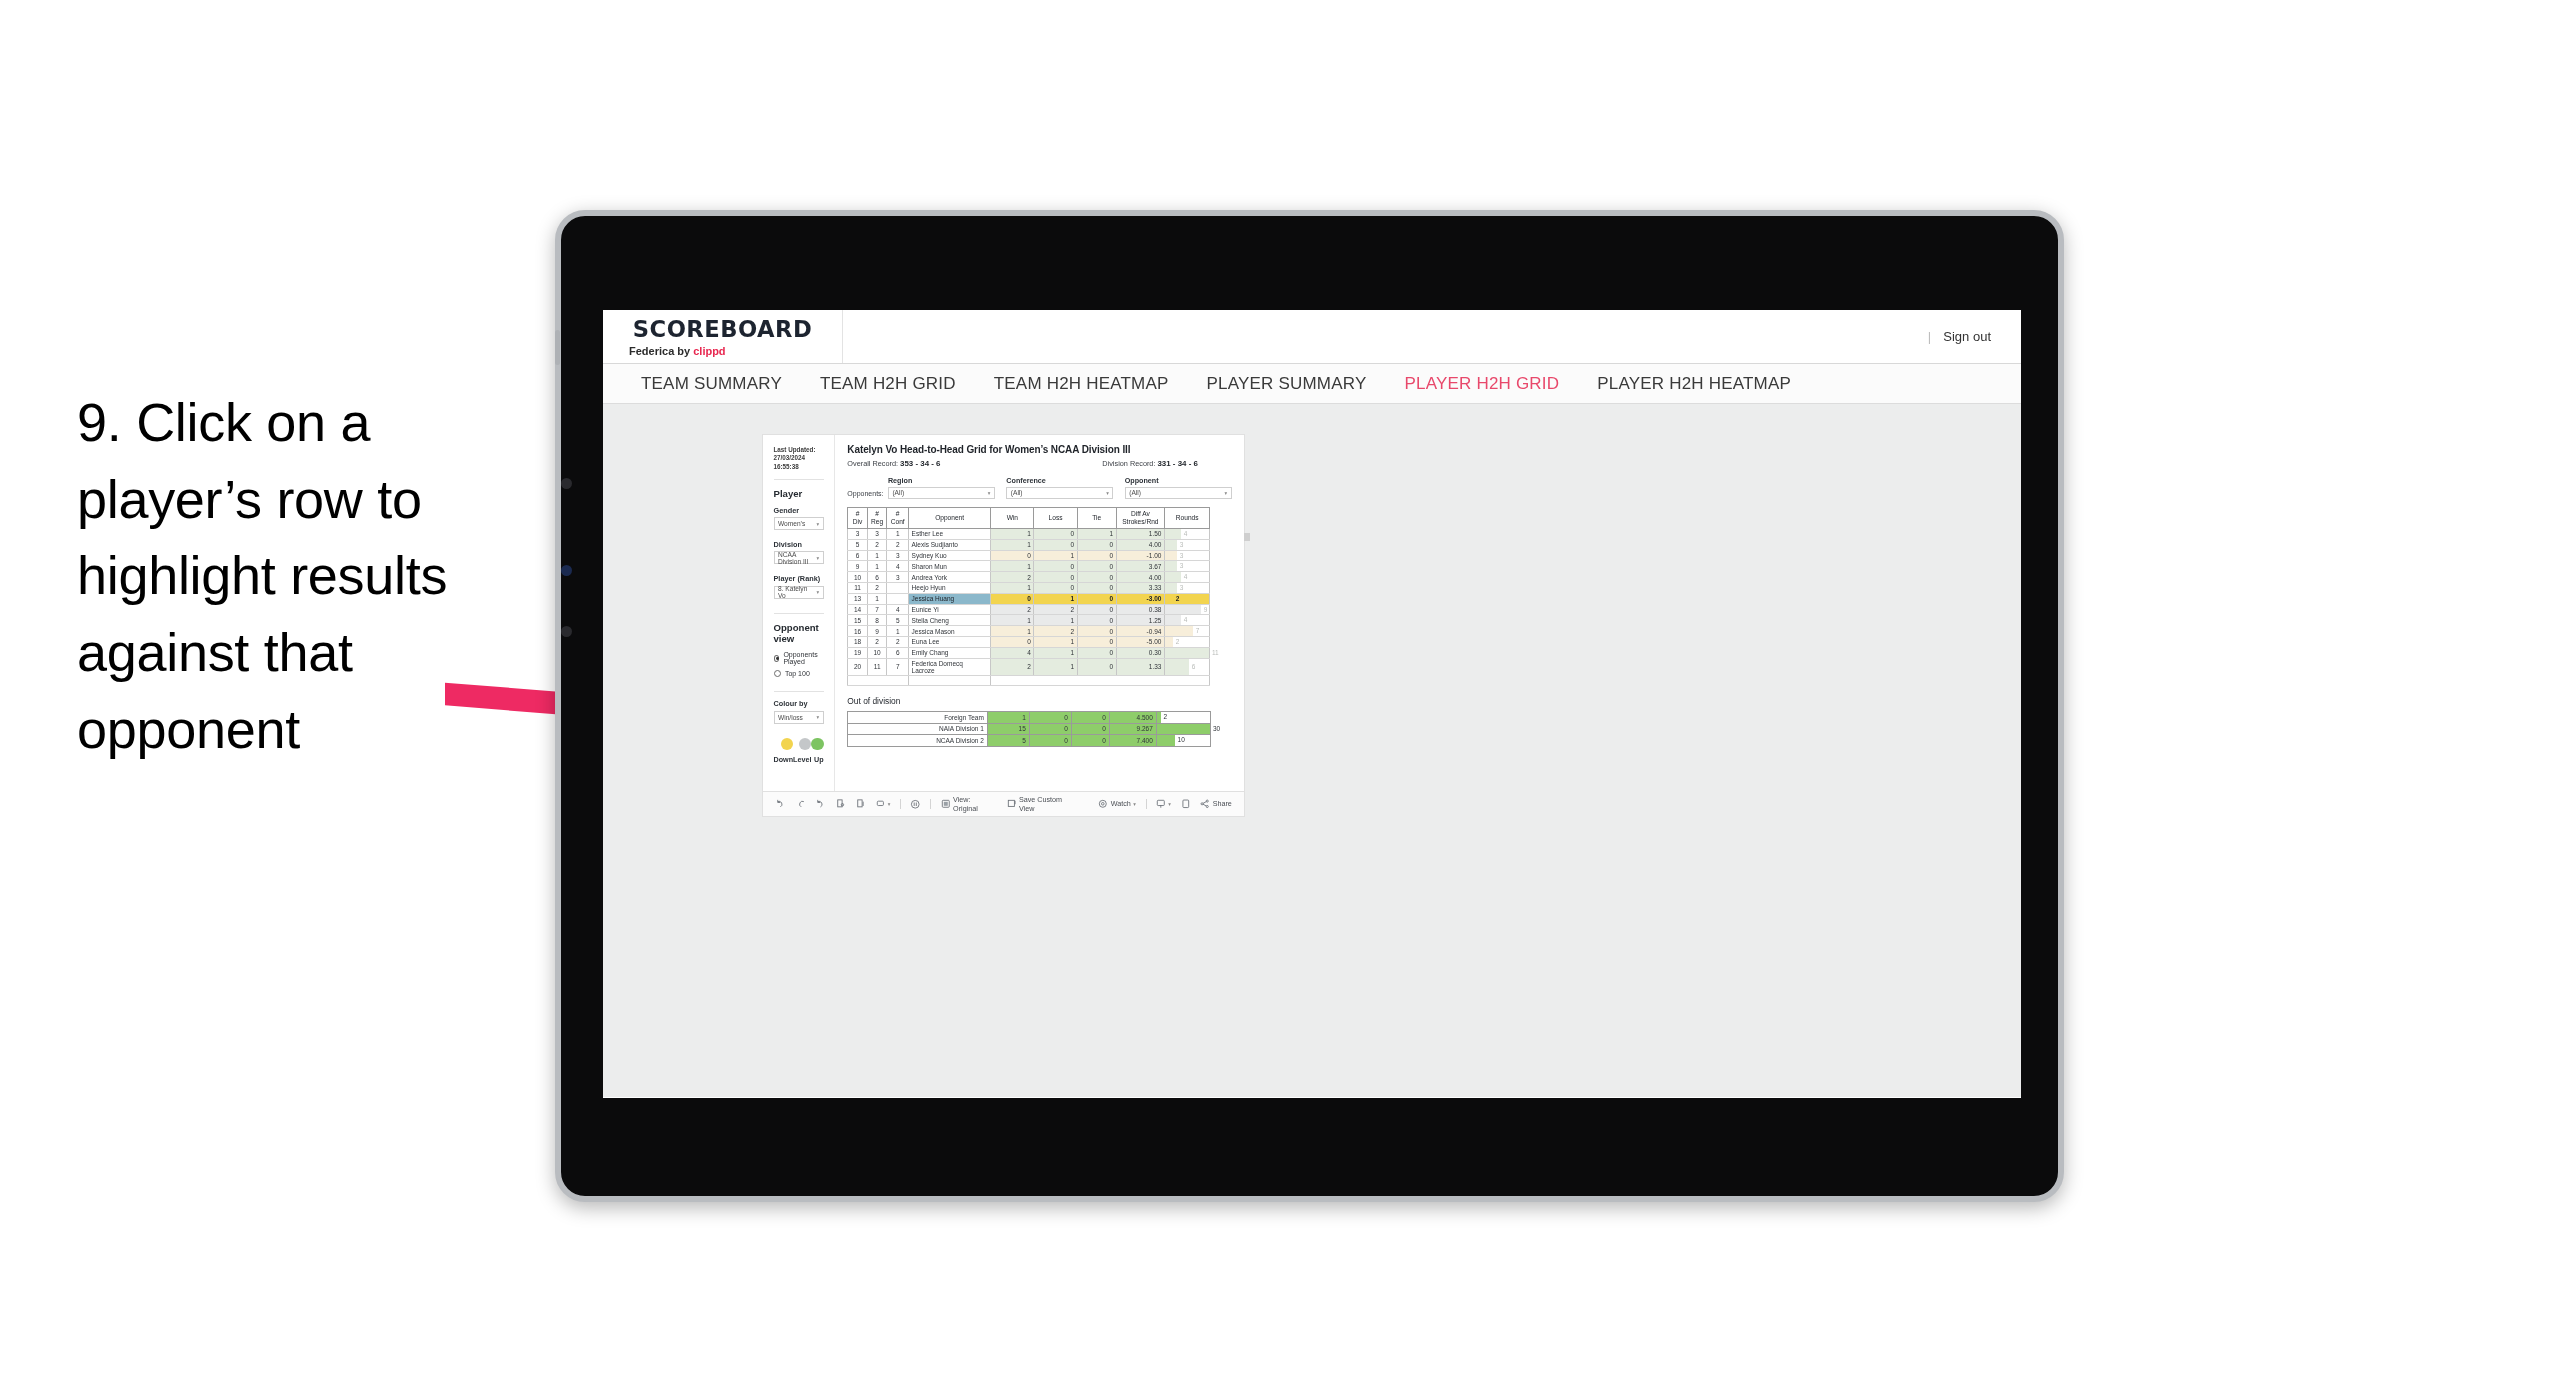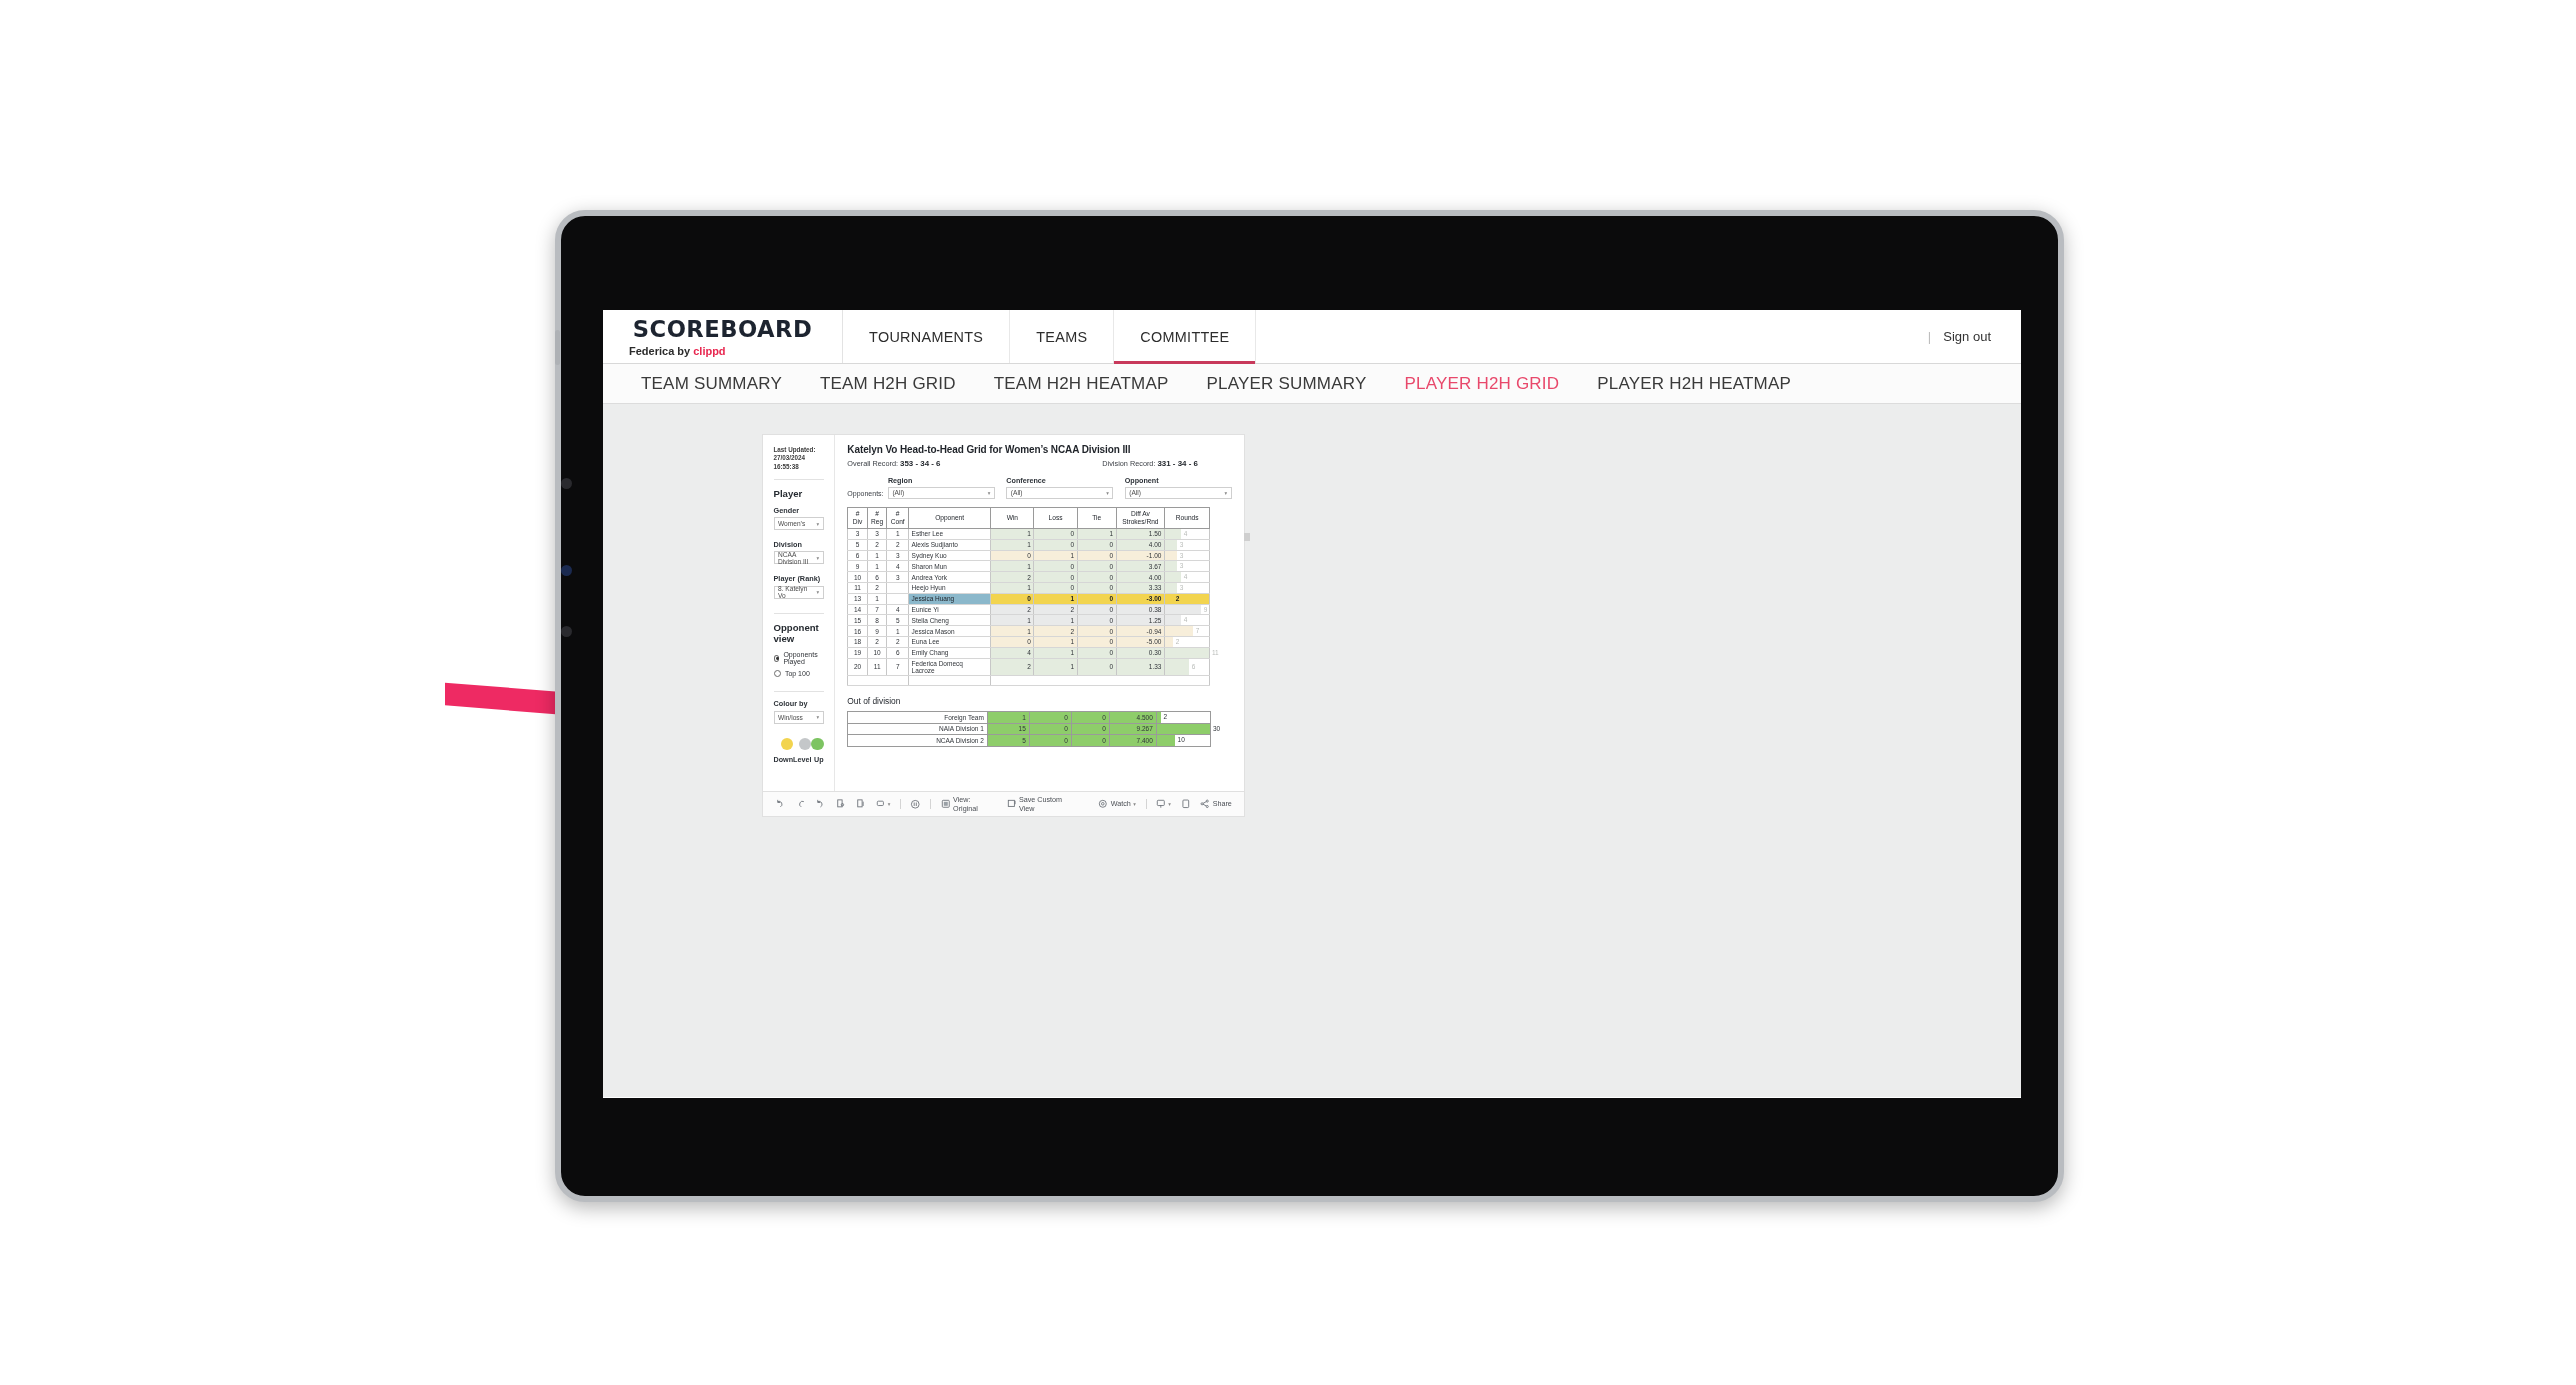--- a/index.html
+++ b/index.html
@@ -172,42 +172,38 @@
   .tb-ic { width:10.5px; height:10.5px; display:flex; align-items:center; justify-content:center; color:#6b7077; cursor:pointer;}
   .tb-sep { width:0.9px; height:10.5px; background:#d4d4d4; }
   .tb-item { display:flex; align-items:center; gap:2.6px; cursor:pointer; }
   .tb-spacer { flex: 1; }
 </style>
 </head>
 <body>
 
 <div class="page">
 
+  <div class="instruction">9. Click on a player’s row to highlight results against that opponent</div>
 
   <svg class="arrow-svg" width="367" height="114" viewBox="0 0 420 130">
     <polygon points="0,52 300,76 300,60 370,88 300,118 300,102 0,78" fill="#ee2a63"></polygon>
   </svg>
 
   <div class="tablet">
     <div class="cam" style="top:262px;"></div>
     <div class="cam" style="top:349px;background:#1b2a50;"></div>
     <div class="cam" style="top:410px;"></div>
     <div class="side-btn" style="top:114px;height:35px;"></div>
 
     <div class="tablet-inner">
 
       <div class="topnav">
         <div class="logo-wrap">
           <div class="logo-main">SCOREBOARD</div>
           <div class="logo-sub"><span>Federica by </span><span class="clippd">clippd</span></div>
-        </div>
-        <div class="nav-items">
-          <div class="nav-item">TOURNAMENTS</div>
-          <div class="nav-item">TEAMS</div>
-          <div class="nav-item active">COMMITTEE</div>
         </div>
         <div class="nav-right">
           <span class="nav-sep">|</span>
           <span class="signout">Sign out</span>
         </div>
       </div>
 
       <div class="subnav">
         <div class="subnav-item">TEAM SUMMARY</div>
         <div class="subnav-item">TEAM H2H GRID</div>

